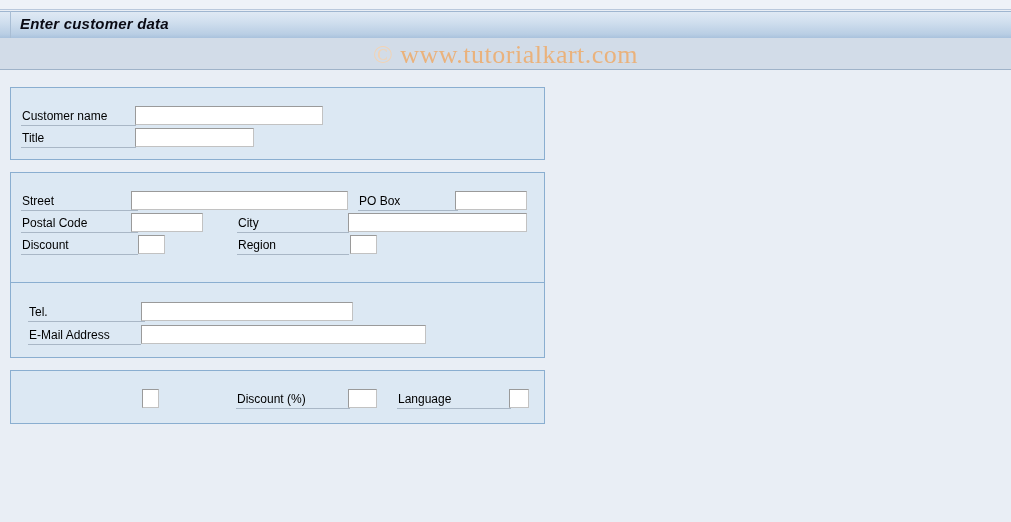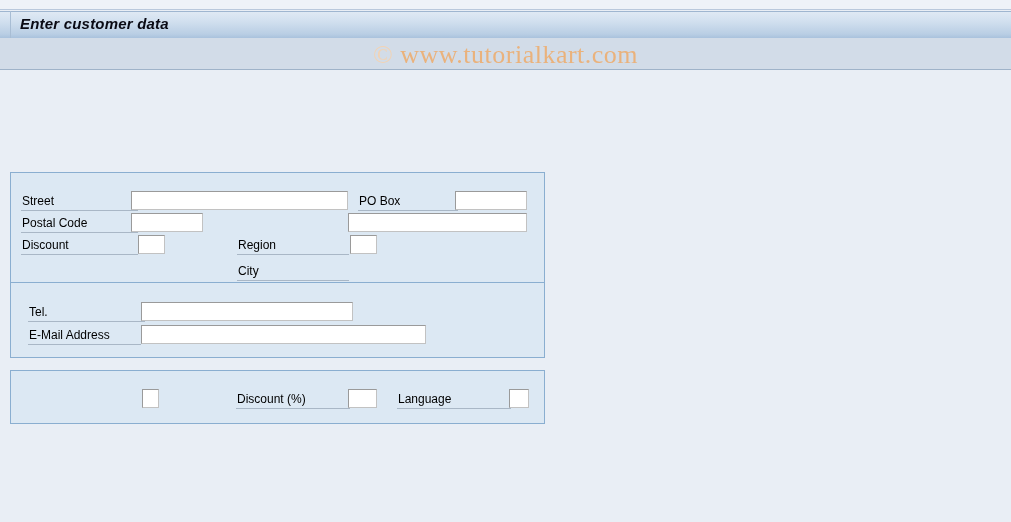--- a/index.html
+++ b/index.html
@@ -133,33 +133,41 @@
 
 <div class="watermark-strip">
   <div class="watermark-text">
     <span class="copy">©</span>
     <span>www.tutorialkart.com</span>
   </div>
 </div>
 
 <div class="canvas">
 
+  <div class="panel" style="left:10px; top:16px; width:535px; height:73px;">
+
+    <div class="lbl" style="left:10px; top:20px; width:115px;">Customer name</div>
+    <input class="inp" type="text" style="left: 124px; top: 18px; width: 188px;" placeholder="">
+
+    <div class="lbl" style="left:10px; top:42px; width:115px;">Title</div>
+    <input class="inp" type="text" style="left: 124px; top: 40px; width: 119px;" placeholder="">
+  </div>
 
   <div class="panel" style="left:10px; top:101px; width:535px; height:116px;">
 
     <div class="lbl" style="left:10px; top:20px; width:117px;">Street</div>
     <input class="inp" type="text" style="left: 120px; top: 18px; width: 217px;" placeholder="">
 
     <div class="lbl" style="left:347px; top:20px; width:100px;">PO Box</div>
     <input class="inp" type="text" style="left: 444px; top: 18px; width: 72px;" placeholder="">
 
     <div class="lbl" style="left:10px; top:42px; width:117px;">Postal Code</div>
     <input class="inp" type="text" style="left: 120px; top: 40px; width: 72px;" placeholder="">
 
-    <div class="lbl" style="left:226px; top:42px; width:112px;margin-top:48px;">City</div>
+    <div class="lbl" style="left:226px; top:42px; width:112px;">City</div>
     <input class="inp" type="text" style="left: 337px; top: 40px; width: 179px;" placeholder="">
 
     <div class="lbl" style="left:10px; top:64px; width:117px;">Discount</div>
     <input class="inp" type="text" style="left: 127px; top: 62px; width: 27px;" placeholder="">
 
     <div class="lbl" style="left:226px; top:64px; width:112px;">Region</div>
     <input class="inp" type="text" style="left: 339px; top: 62px; width: 27px;" placeholder="">
   </div>
 
   <div class="panel" style="left:10px; top:211px; width:535px; height:76px;">

